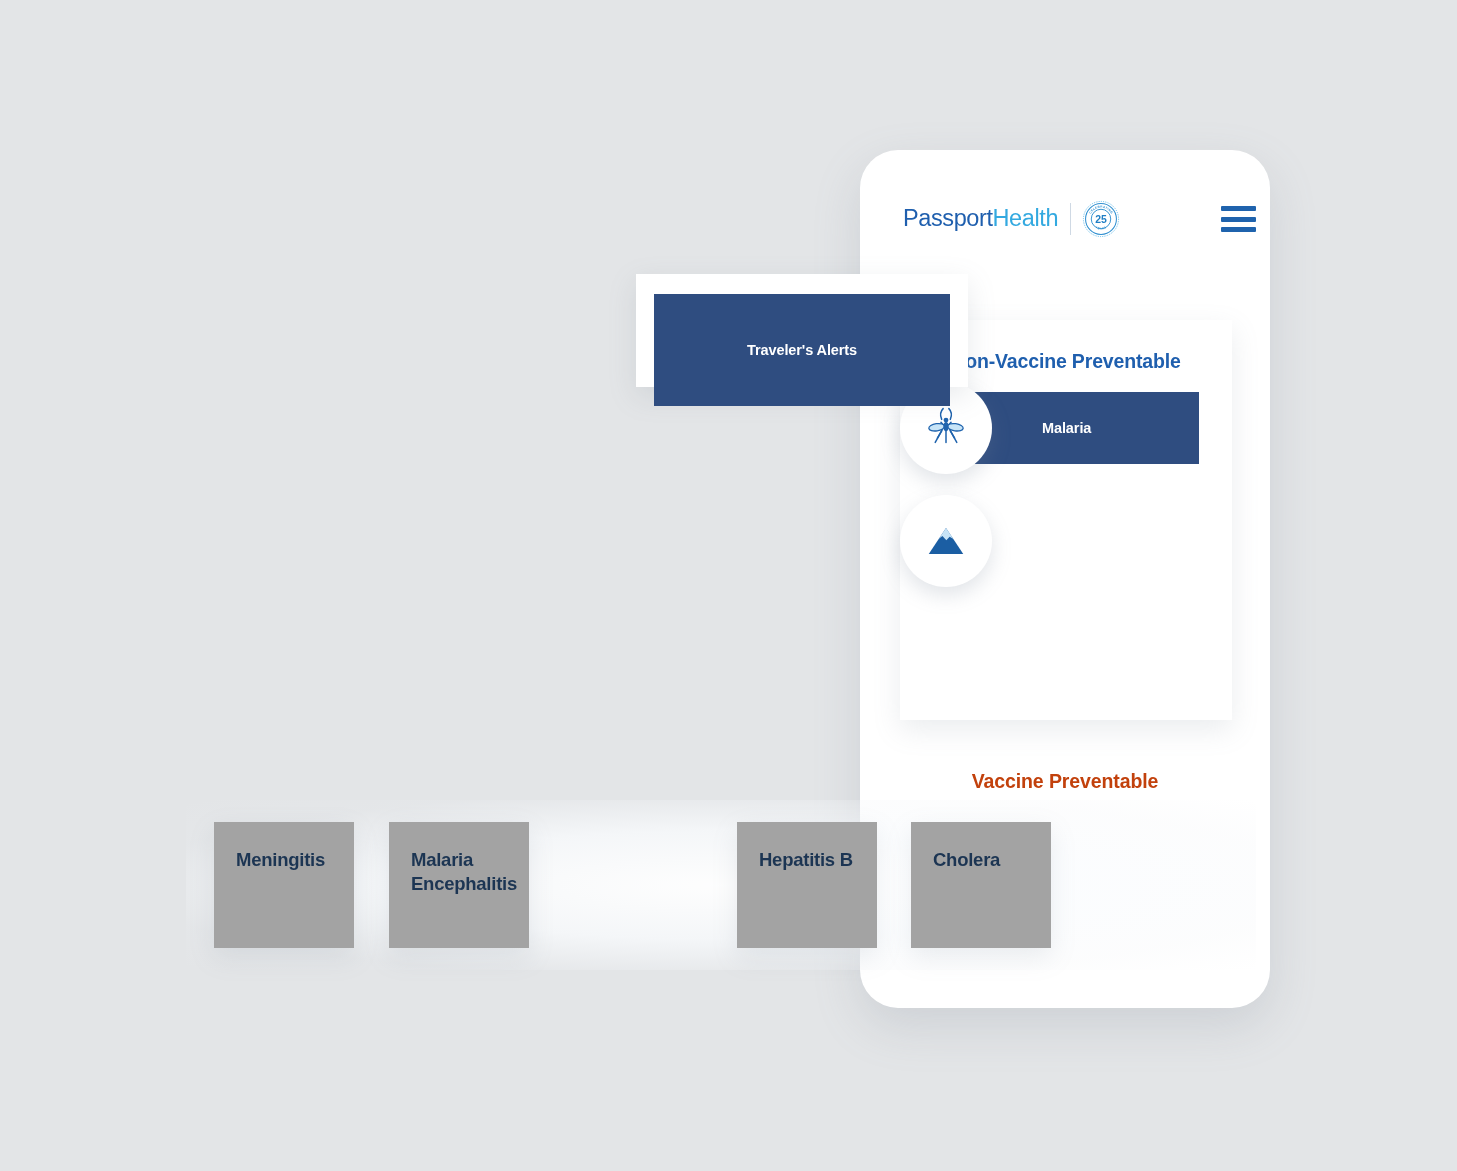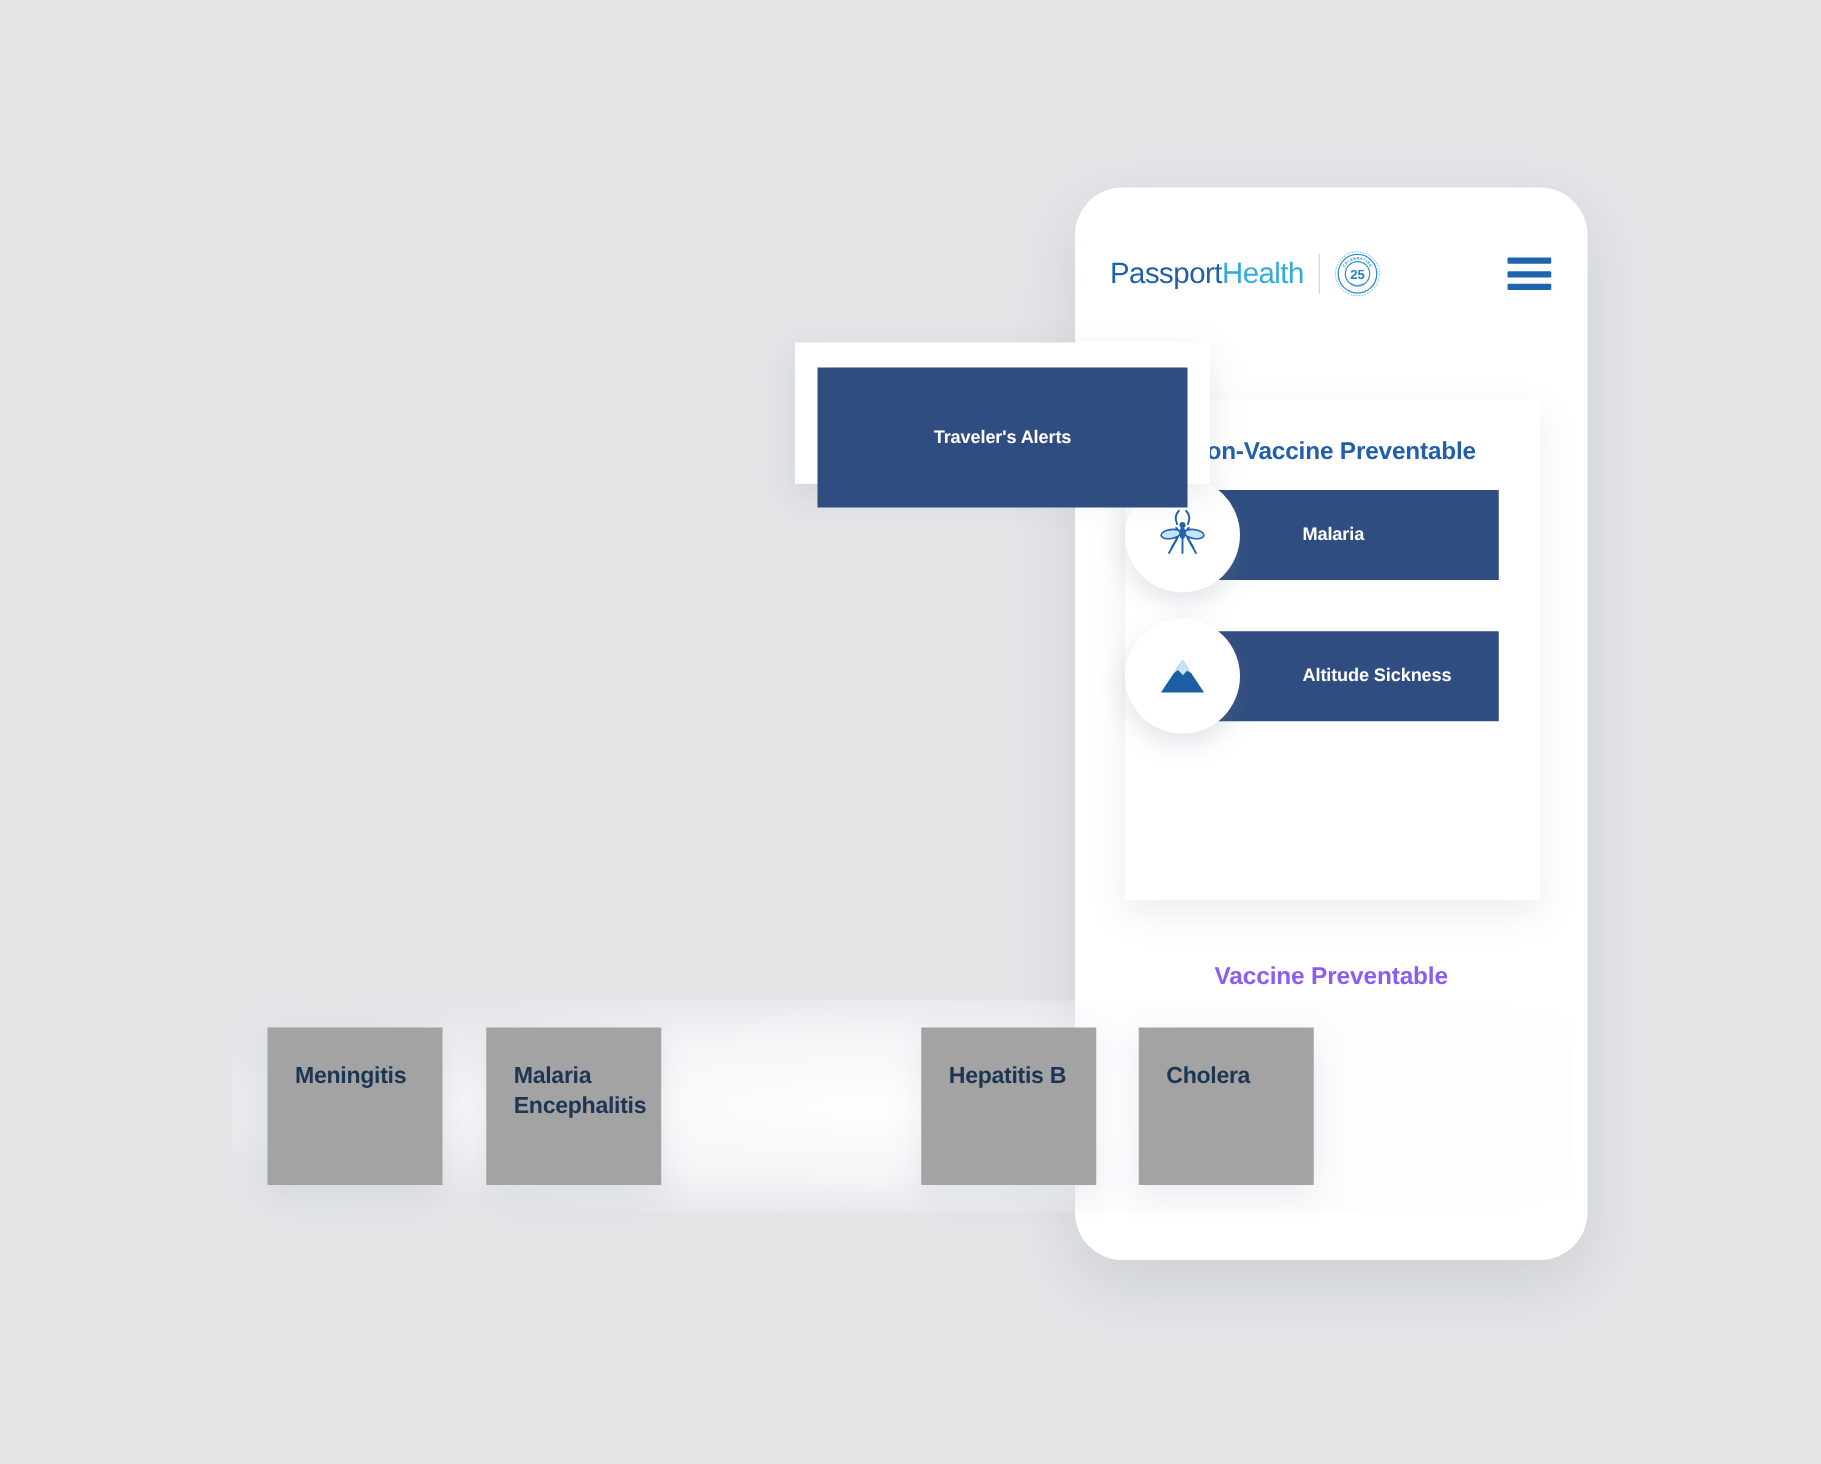--- a/index.html
+++ b/index.html
@@ -30,21 +30,21 @@
     width: 410px;
     height: 858px;
     background: #ffffff;
     border-radius: 38px;
     box-shadow: 0 18px 48px rgba(120,130,145,0.20);
     overflow: hidden;
   }
 
   .phone-header {
     position: absolute;
-    left: 0;
+    left: 15px;
     top: 0;
     width: 410px;
     height: 128px;
   }
 
   .logo-wrap {
     position: absolute;
     left: 28px;
     top: 52px;
     display: flex;
@@ -165,21 +165,21 @@
     z-index: 3;
   }
 
   
   .vp-title {
     position: absolute;
     left: 0;
     top: 620px;
     width: 410px;
     text-align: center;
-    color: #8b5cf6;
+    color: #c2410c;
     font-size: 19.5px;
     font-weight: bold;
     letter-spacing: -0.1px;
   }
 
   
   .alerts-card {
     position: absolute;
     left: 636px;
     top: 274px;
@@ -315,23 +315,20 @@
               <ellipse cx="19" cy="31" rx="11" ry="5" fill="#c7e4f7" stroke="#1f63ad" stroke-width="1.8" transform="rotate(-8 19 31)"></ellipse>
               <ellipse cx="45" cy="31" rx="11" ry="5" fill="#c7e4f7" stroke="#1f63ad" stroke-width="1.8" transform="rotate(8 45 31)"></ellipse>
               <ellipse cx="32" cy="30" rx="3.6" ry="6.5" fill="#1f63ad"></ellipse>
               <circle cx="32" cy="21" r="3.4" fill="#1f63ad"></circle>
             </svg>
           </div>
         </div>
 
 
         <div class="row">
-          <div class="row-bar">
-            <span class="row-label">Altitude Sickness</span>
-          </div>
           <div class="row-circle">
             <svg viewBox="0 0 64 64" width="46" height="46" aria-hidden="true">
               <path d="M32 14 L 56 50 L 8 50 Z" fill="#1b5ea3"></path>
               <path d="M32 14 L 42 29 L 37 26 L 32.5 31 L 27 25 L 22 29 Z" fill="#c7e4f7"></path>
             </svg>
           </div>
         </div>
 
       </div>
     </div>

